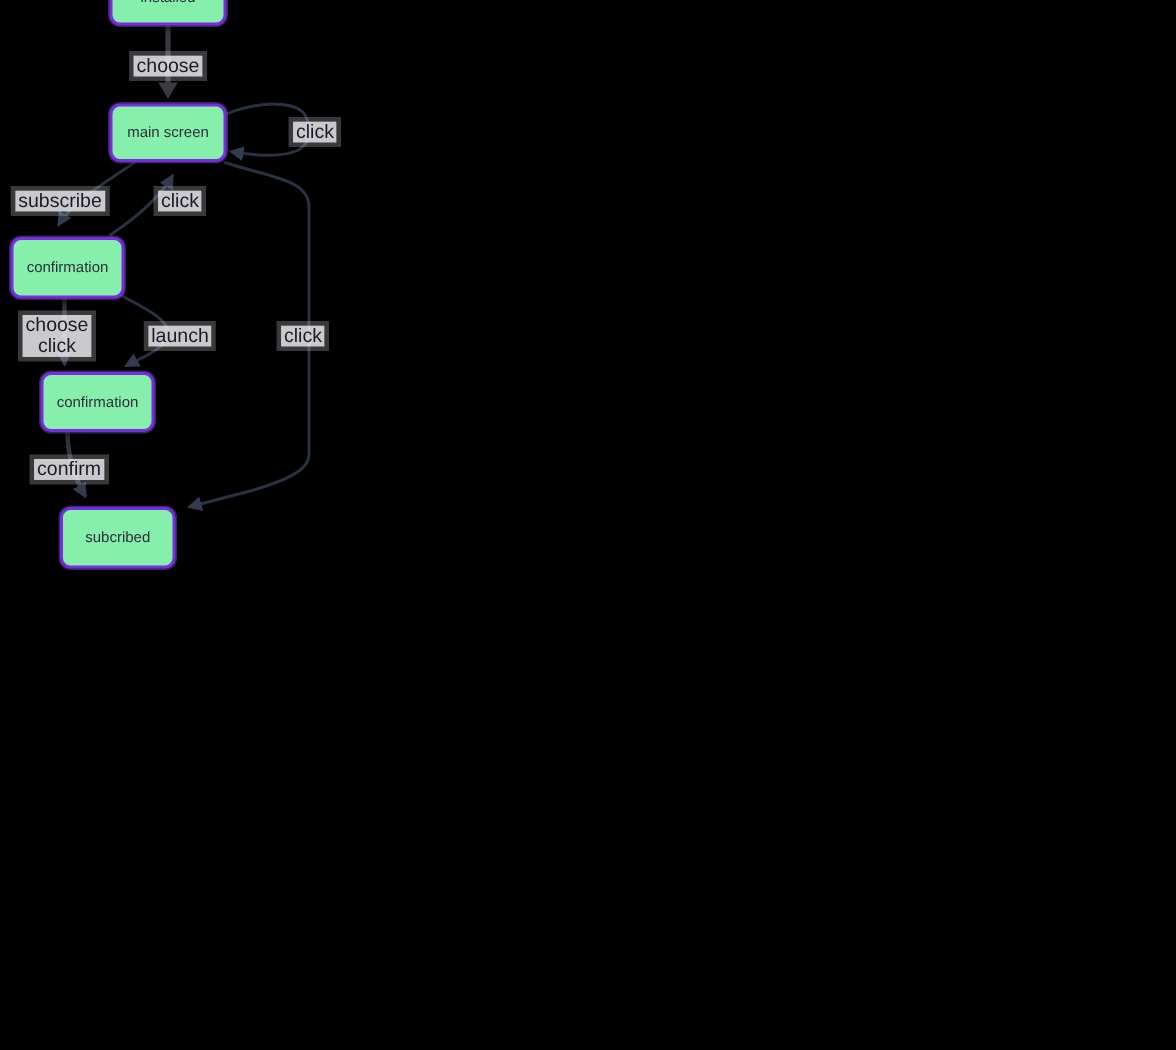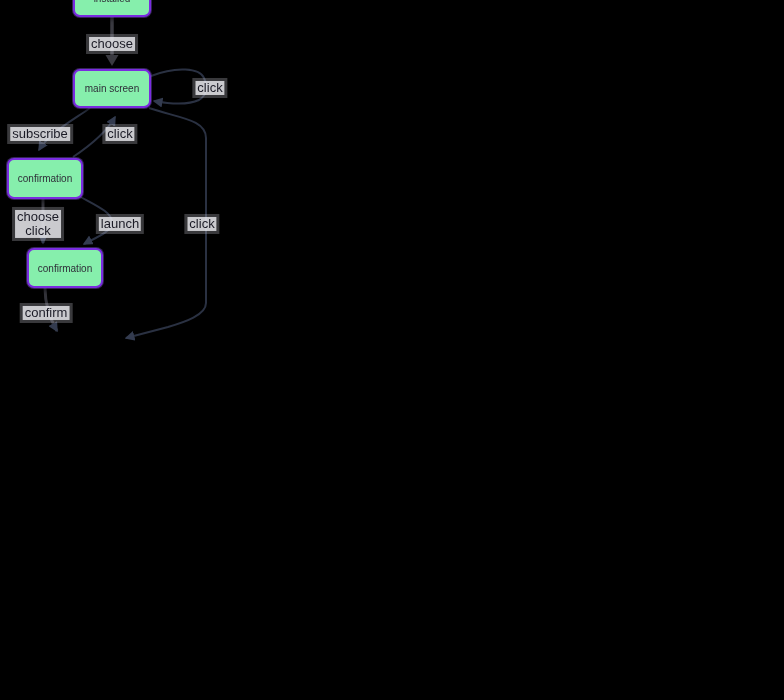--- a/index.html
+++ b/index.html
@@ -86,20 +86,23 @@
   </div>
 
   <div class="node" style="left:7px; top:158px; width:76px; height:41px;">
     <span>confirmation</span>
   </div>
 
   <div class="node" style="left:7px; top:248px; width:76px; height:40px;margin-left:20px;">
     <span>confirmation</span>
   </div>
 
+  <div class="node" style="left:40px; top:338px; width:77px; height:41px;">
+    <span>subcribed</span>
+  </div>
 
   <div class="edge-label" style="left:112px; top:44px;">choose</div>
 
   <div class="edge-label" style="left:210px; top:88px;">click</div>
 
   <div class="edge-label" style="left:40px; top:134px;text-align:right;">subscribe</div>
 
   <div class="edge-label" style="left:120px; top:134px;">click</div>
 
   <div class="edge-label" style="left:38px; top:224px;">choose

